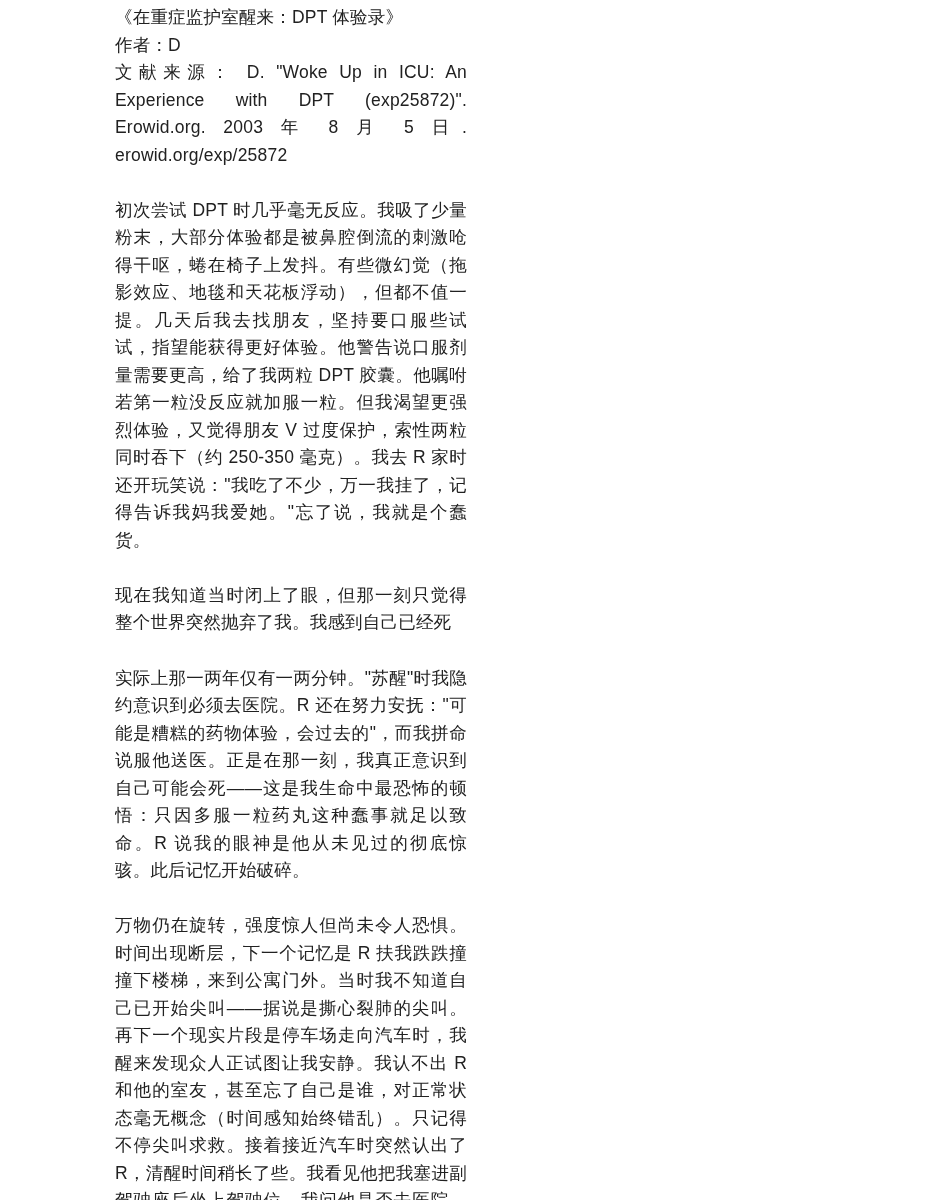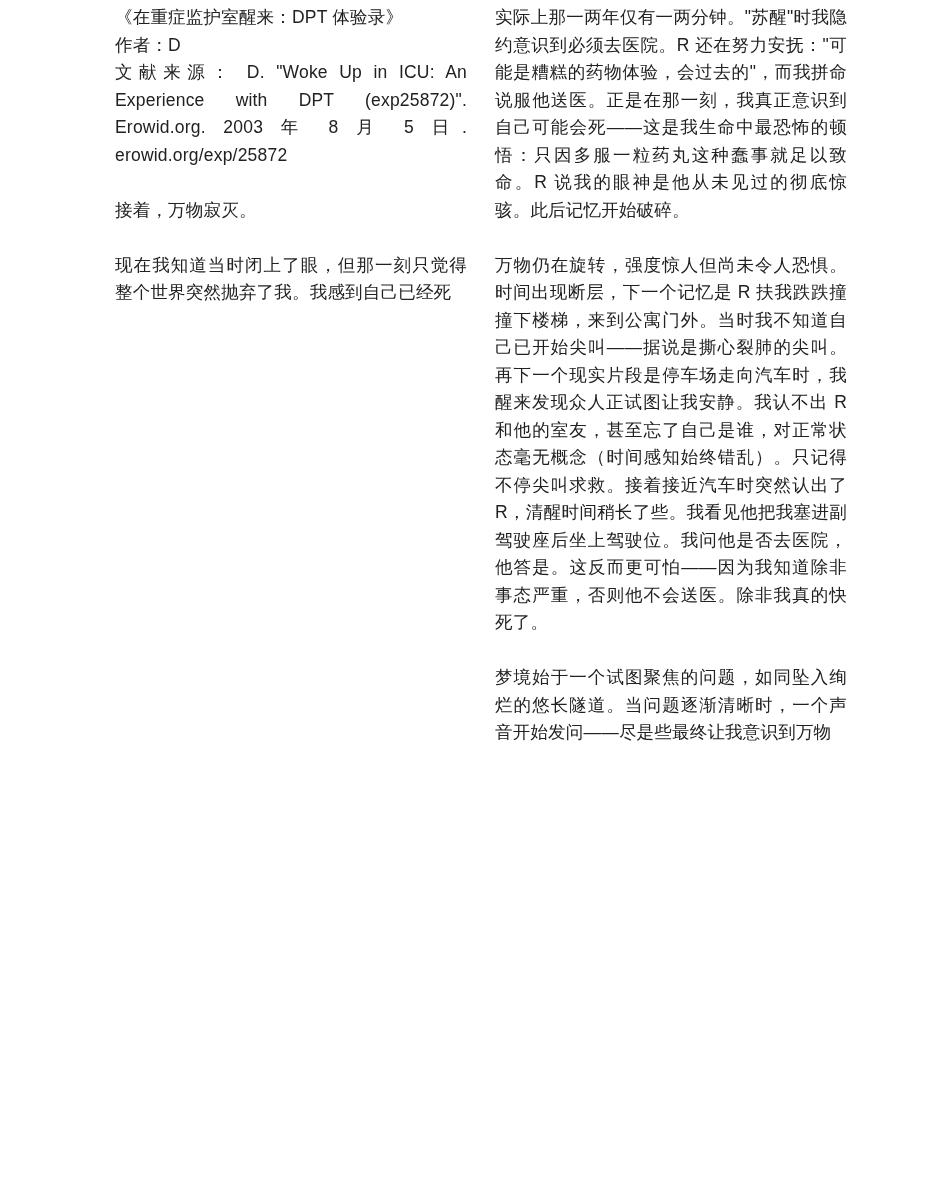--- a/index.html
+++ b/index.html
@@ -13,20 +13,21 @@
   .page {
     position: absolute;
     left: 115px;
     top: 4px;
     width: 733px;
     height: 1196px;
     display: flex;
     gap: 28px;
     overflow: hidden;
     font-family: "Liberation Sans", "DejaVu Sans", sans-serif;
+    flex-direction: column;
   }
   .column {
     width: 352px;
     flex: 0 0 352px;
     color: #212121;
     font-size: 17.5px;
     line-height: 27.5px;
     text-align: justify;
     letter-spacing: 0.2px;
   }
@@ -38,21 +39,21 @@
   .para:last-child { margin-bottom: 0; }
 </style>
 </head>
 <body>
 
 <div class="page">
   <div class="column">
       <p class="para">《在重症监护室醒来：DPT 体验录》
 作者：D
 文献来源： D. "Woke Up in ICU: An Experience with DPT (exp25872)". Erowid.org. 2003 年 8 月 5 日. erowid.org/exp/25872</p>
-      <p class="para">接着，万物寂灭。</p>
+      <p class="para">初次尝试 DPT 时几乎毫无反应。我吸了少量粉末，大部分体验都是被鼻腔倒流的刺激呛得干呕，蜷在椅子上发抖。有些微幻觉（拖影效应、地毯和天花板浮动），但都不值一提。几天后我去找朋友，坚持要口服些试试，指望能获得更好体验。他警告说口服剂量需要更高，给了我两粒 DPT 胶囊。他嘱咐若第一粒没反应就加服一粒。但我渴望更强烈体验，又觉得朋友 V 过度保护，索性两粒同时吞下（约 250-350 毫克）。我去 R 家时还开玩笑说："我吃了不少，万一我挂了，记得告诉我妈我爱她。"忘了说，我就是个蠢货。</p>
       <p class="para">现在我知道当时闭上了眼，但那一刻只觉得整个世界突然抛弃了我。我感到自己已经死</p>
     </div>
   <div class="column">
       <p class="para">实际上那一两年仅有一两分钟。"苏醒"时我隐约意识到必须去医院。R 还在努力安抚："可能是糟糕的药物体验，会过去的"，而我拼命说服他送医。正是在那一刻，我真正意识到自己可能会死——这是我生命中最恐怖的顿悟：只因多服一粒药丸这种蠢事就足以致命。R 说我的眼神是他从未见过的彻底惊骇。此后记忆开始破碎。</p>
       <p class="para">万物仍在旋转，强度惊人但尚未令人恐惧。时间出现断层，下一个记忆是 R 扶我跌跌撞撞下楼梯，来到公寓门外。当时我不知道自己已开始尖叫——据说是撕心裂肺的尖叫。再下一个现实片段是停车场走向汽车时，我醒来发现众人正试图让我安静。我认不出 R 和他的室友，甚至忘了自己是谁，对正常状态毫无概念（时间感知始终错乱）。只记得不停尖叫求救。接着接近汽车时突然认出了 R，清醒时间稍长了些。我看见他把我塞进副驾驶座后坐上驾驶位。我问他是否去医院，他答是。这反而更可怕——因为我知道除非事态严重，否则他不会送医。除非我真的快死了。</p>
       <p class="para">梦境始于一个试图聚焦的问题，如同坠入绚烂的悠长隧道。当问题逐渐清晰时，一个声音开始发问——尽是些最终让我意识到万物</p>
     </div>
 </div>
 
 </body></html>

